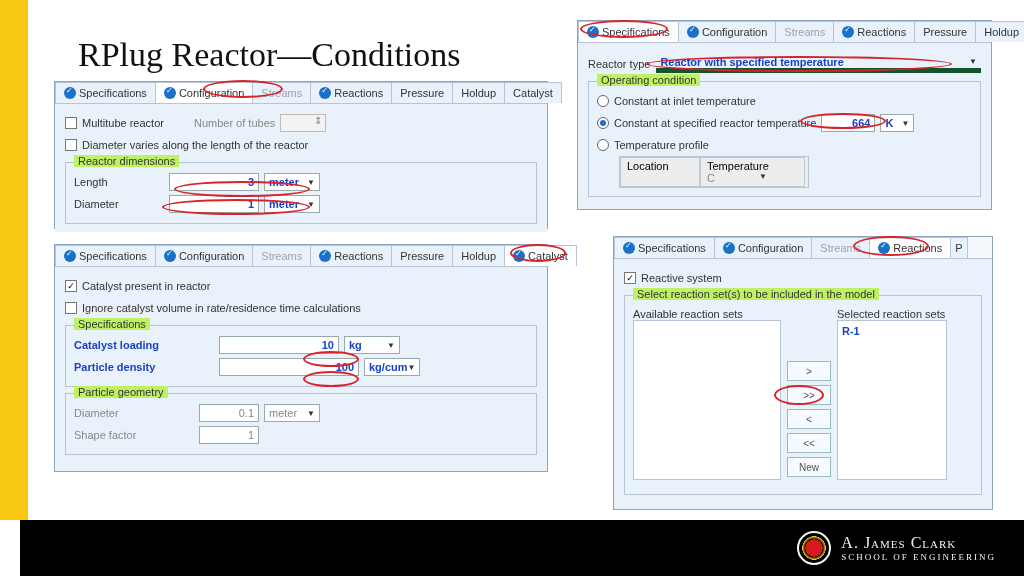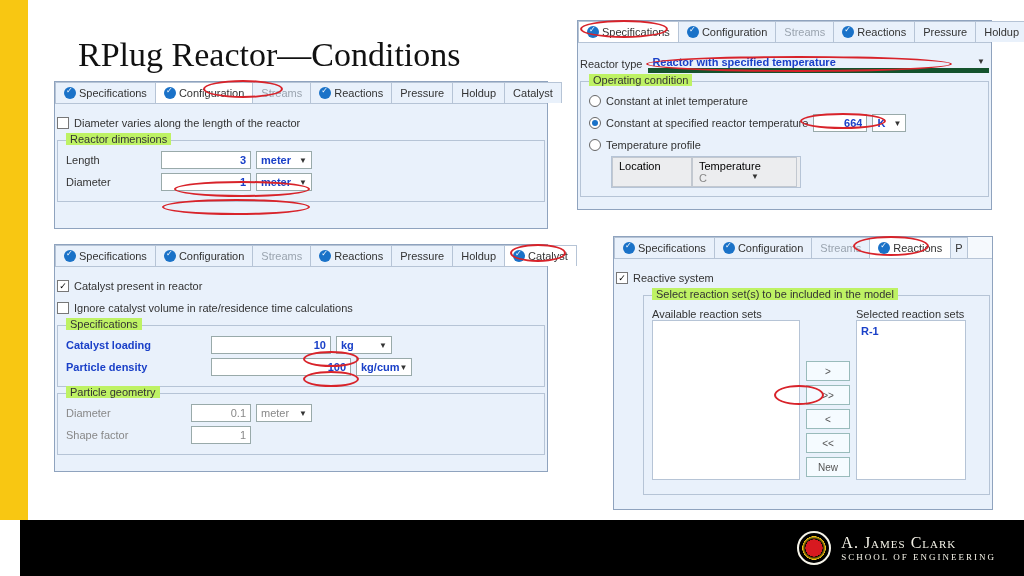--- a/index.html
+++ b/index.html
@@ -6,21 +6,21 @@
   body { font-family: "Segoe UI", Tahoma, sans-serif; font-size: 11px; width: 1024px; height: 576px; background: #fff; position: relative; overflow: hidden; }
   .yellow-bar { position: absolute; left: 0; top: 0; width: 28px; height: 520px; background: #f8c712; }
   .slide-title { position: absolute; left: 78px; top: 36px; font-size: 34px; font-weight: 400; color: #111; font-family: Georgia, serif; }
   .pnl { position: absolute; background: #e9f1fb; border: 1px solid #8fa3be; }
   .tabs { display: flex; background: #f5f9fd; border-bottom: 1px solid #b6c4d6; height: 22px; }
   .tab { display: flex; align-items: center; gap: 3px; padding: 0 8px; border: 1px solid #b6c4d6; border-bottom: none; margin-right: -1px; background: #e9f1fb; color: #333; font-size: 11px; cursor: pointer; }
   .tab.active { background: #fff; border-top: 1px solid #b6c4d6; }
   .tab.grey { color: #9aa4af; }
   .chk-ico { width: 12px; height: 12px; border-radius: 50%; background: #1a72c8; position: relative; }
   .chk-ico::after { content: "✓"; color: #fff; font-size: 8px; position: absolute; left: 2px; top: -1px; }
-  .body { padding: 8px 2px; background: #e9f1fb; }
+  .body { padding: 8px 10px; background: #e9f1fb; }
   .row { display: flex; align-items: center; height: 22px; gap: 5px; }
   .cb { width: 12px; height: 12px; border: 1px solid #777; background: #fff; display: inline-flex; align-items: center; justify-content: center; font-size: 9px; }
   .lbl { color: #333; }
   .lbl-grey { color: #888; }
   .num { width: 90px; height: 18px; border: 1px solid #9aa; background: #fff; text-align: right; padding: 0 4px; color: #1a40c8; font-weight: 700; font-size: 11px; }
   .num-grey { color: #888; font-weight: 400; }
   .unit { width: 56px; height: 18px; border: 1px solid #9aa; background: #fff; display: flex; align-items: center; justify-content: space-between; padding: 0 4px; color: #1a40c8; font-weight: 700; font-size: 11px; }
   .unit-grey { color: #888; font-weight: 400; }
   .dd-ar { font-size: 8px; color: #333; }
   .group { border: 1px solid #b6c4d6; margin-top: 6px; padding: 8px; position: relative; }
@@ -75,20 +75,27 @@
     <div class="tab">
         <span>Holdup</span>
       </div>
     <div class="tab">
         <span>Catalyst</span>
       </div>
   </div>
   <div class="body">
     <div class="row">
       <span class="cb"></span>
+      <span class="lbl">Multitube reactor</span>
+      <span style="width:20px"></span>
+      <span class="lbl-grey">Number of tubes</span>
+      <span class="spin"></span>
+    </div>
+    <div class="row">
+      <span class="cb"></span>
       <span class="lbl">Diameter varies along the length of the reactor</span>
     </div>
     <div class="group">
       <div class="group-title">Reactor dimensions</div>
       <div class="row">
         <span class="lbl" style="width:90px">Length</span>
         <input class="num" value="3" style="">
         <div class="unit">
             <span>meter</span>
             <span class="dd-ar">▼</span>
@@ -270,21 +277,21 @@
         <span class="chk-ico"></span>
         <span>Reactions</span>
       </div>
     <div class="tab" style="padding:0 4px;">P</div>
   </div>
   <div class="body">
     <div class="row">
       <span class="cb">✓</span>
       <span class="lbl">Reactive system</span>
     </div>
-    <div class="group" style="height:200px;margin-left:27px;">
+    <div class="group" style="height:200px;">
       <div class="group-title">Select reaction set(s) to be included in the model</div>
       <div style="display:flex; gap:6px; margin-top:4px;">
         <div>
           <div class="lbl">Available reaction sets</div>
           <div class="list-pane"></div>
         </div>
         <div style="display:flex; flex-direction:column; justify-content:center; padding-top:50px;">
           <div class="btn-sm">&gt;</div>
           <div class="btn-sm">&gt;&gt;</div>
           <div class="btn-sm">&lt;</div>

